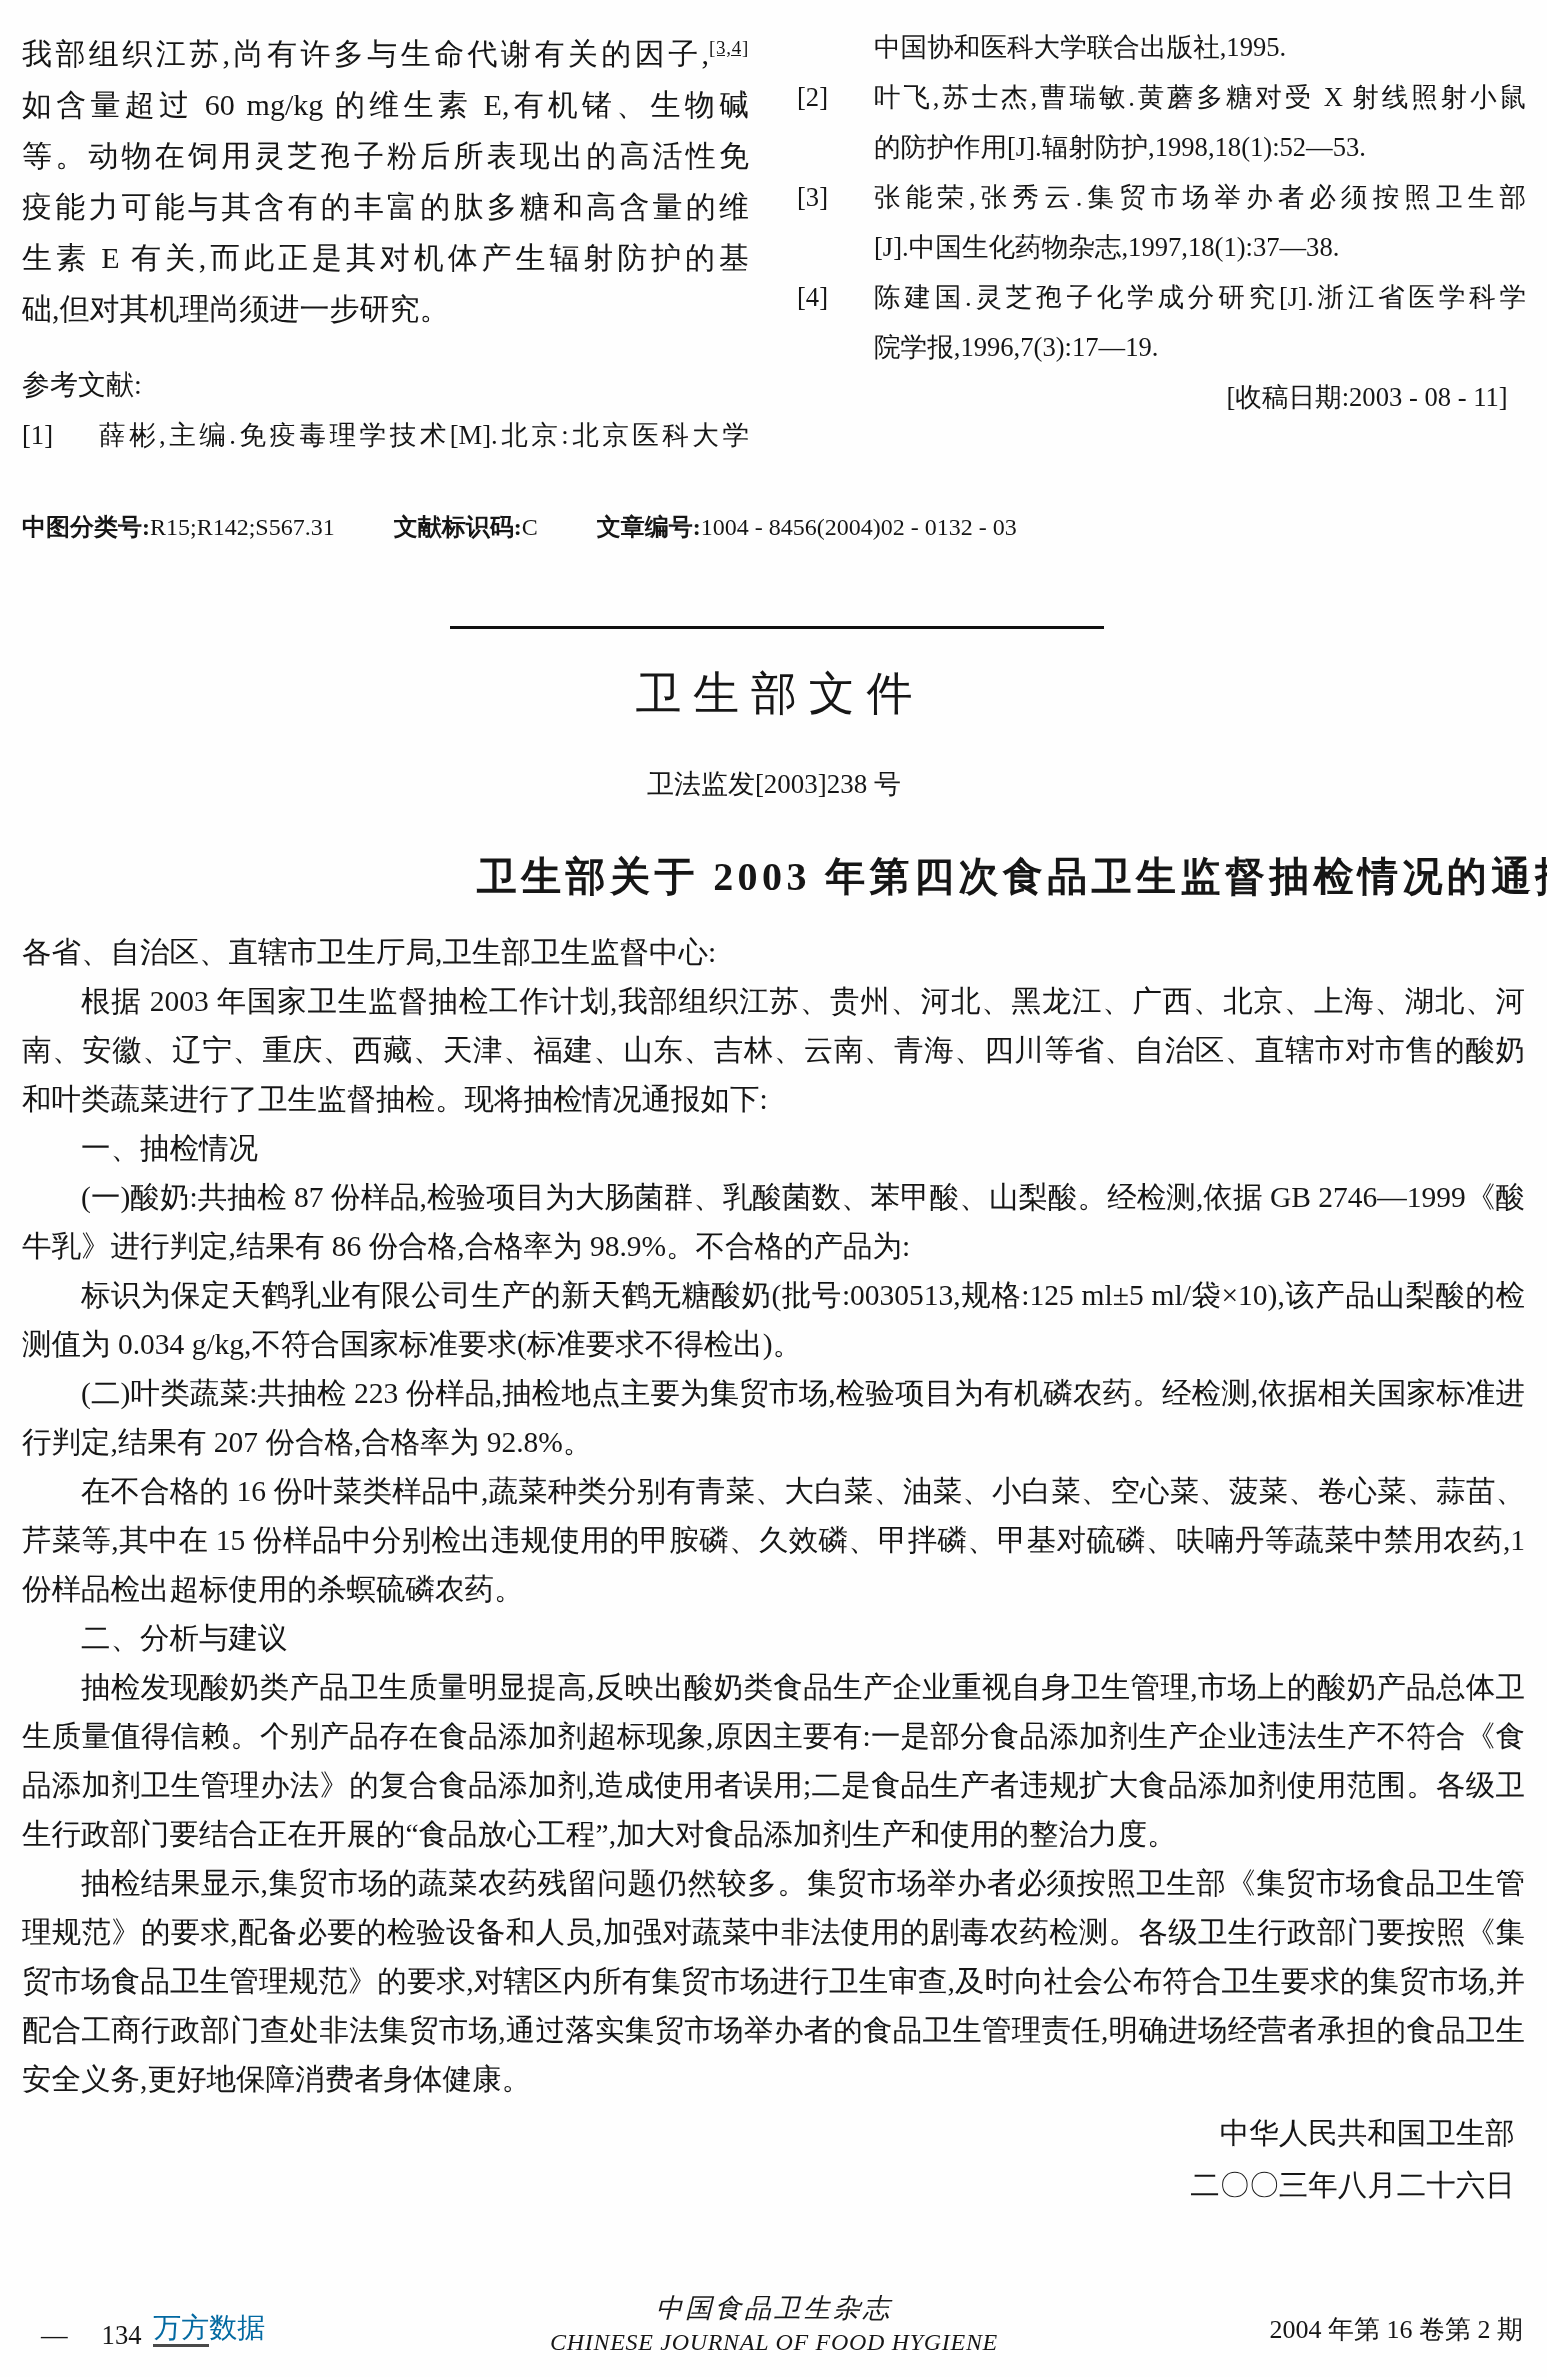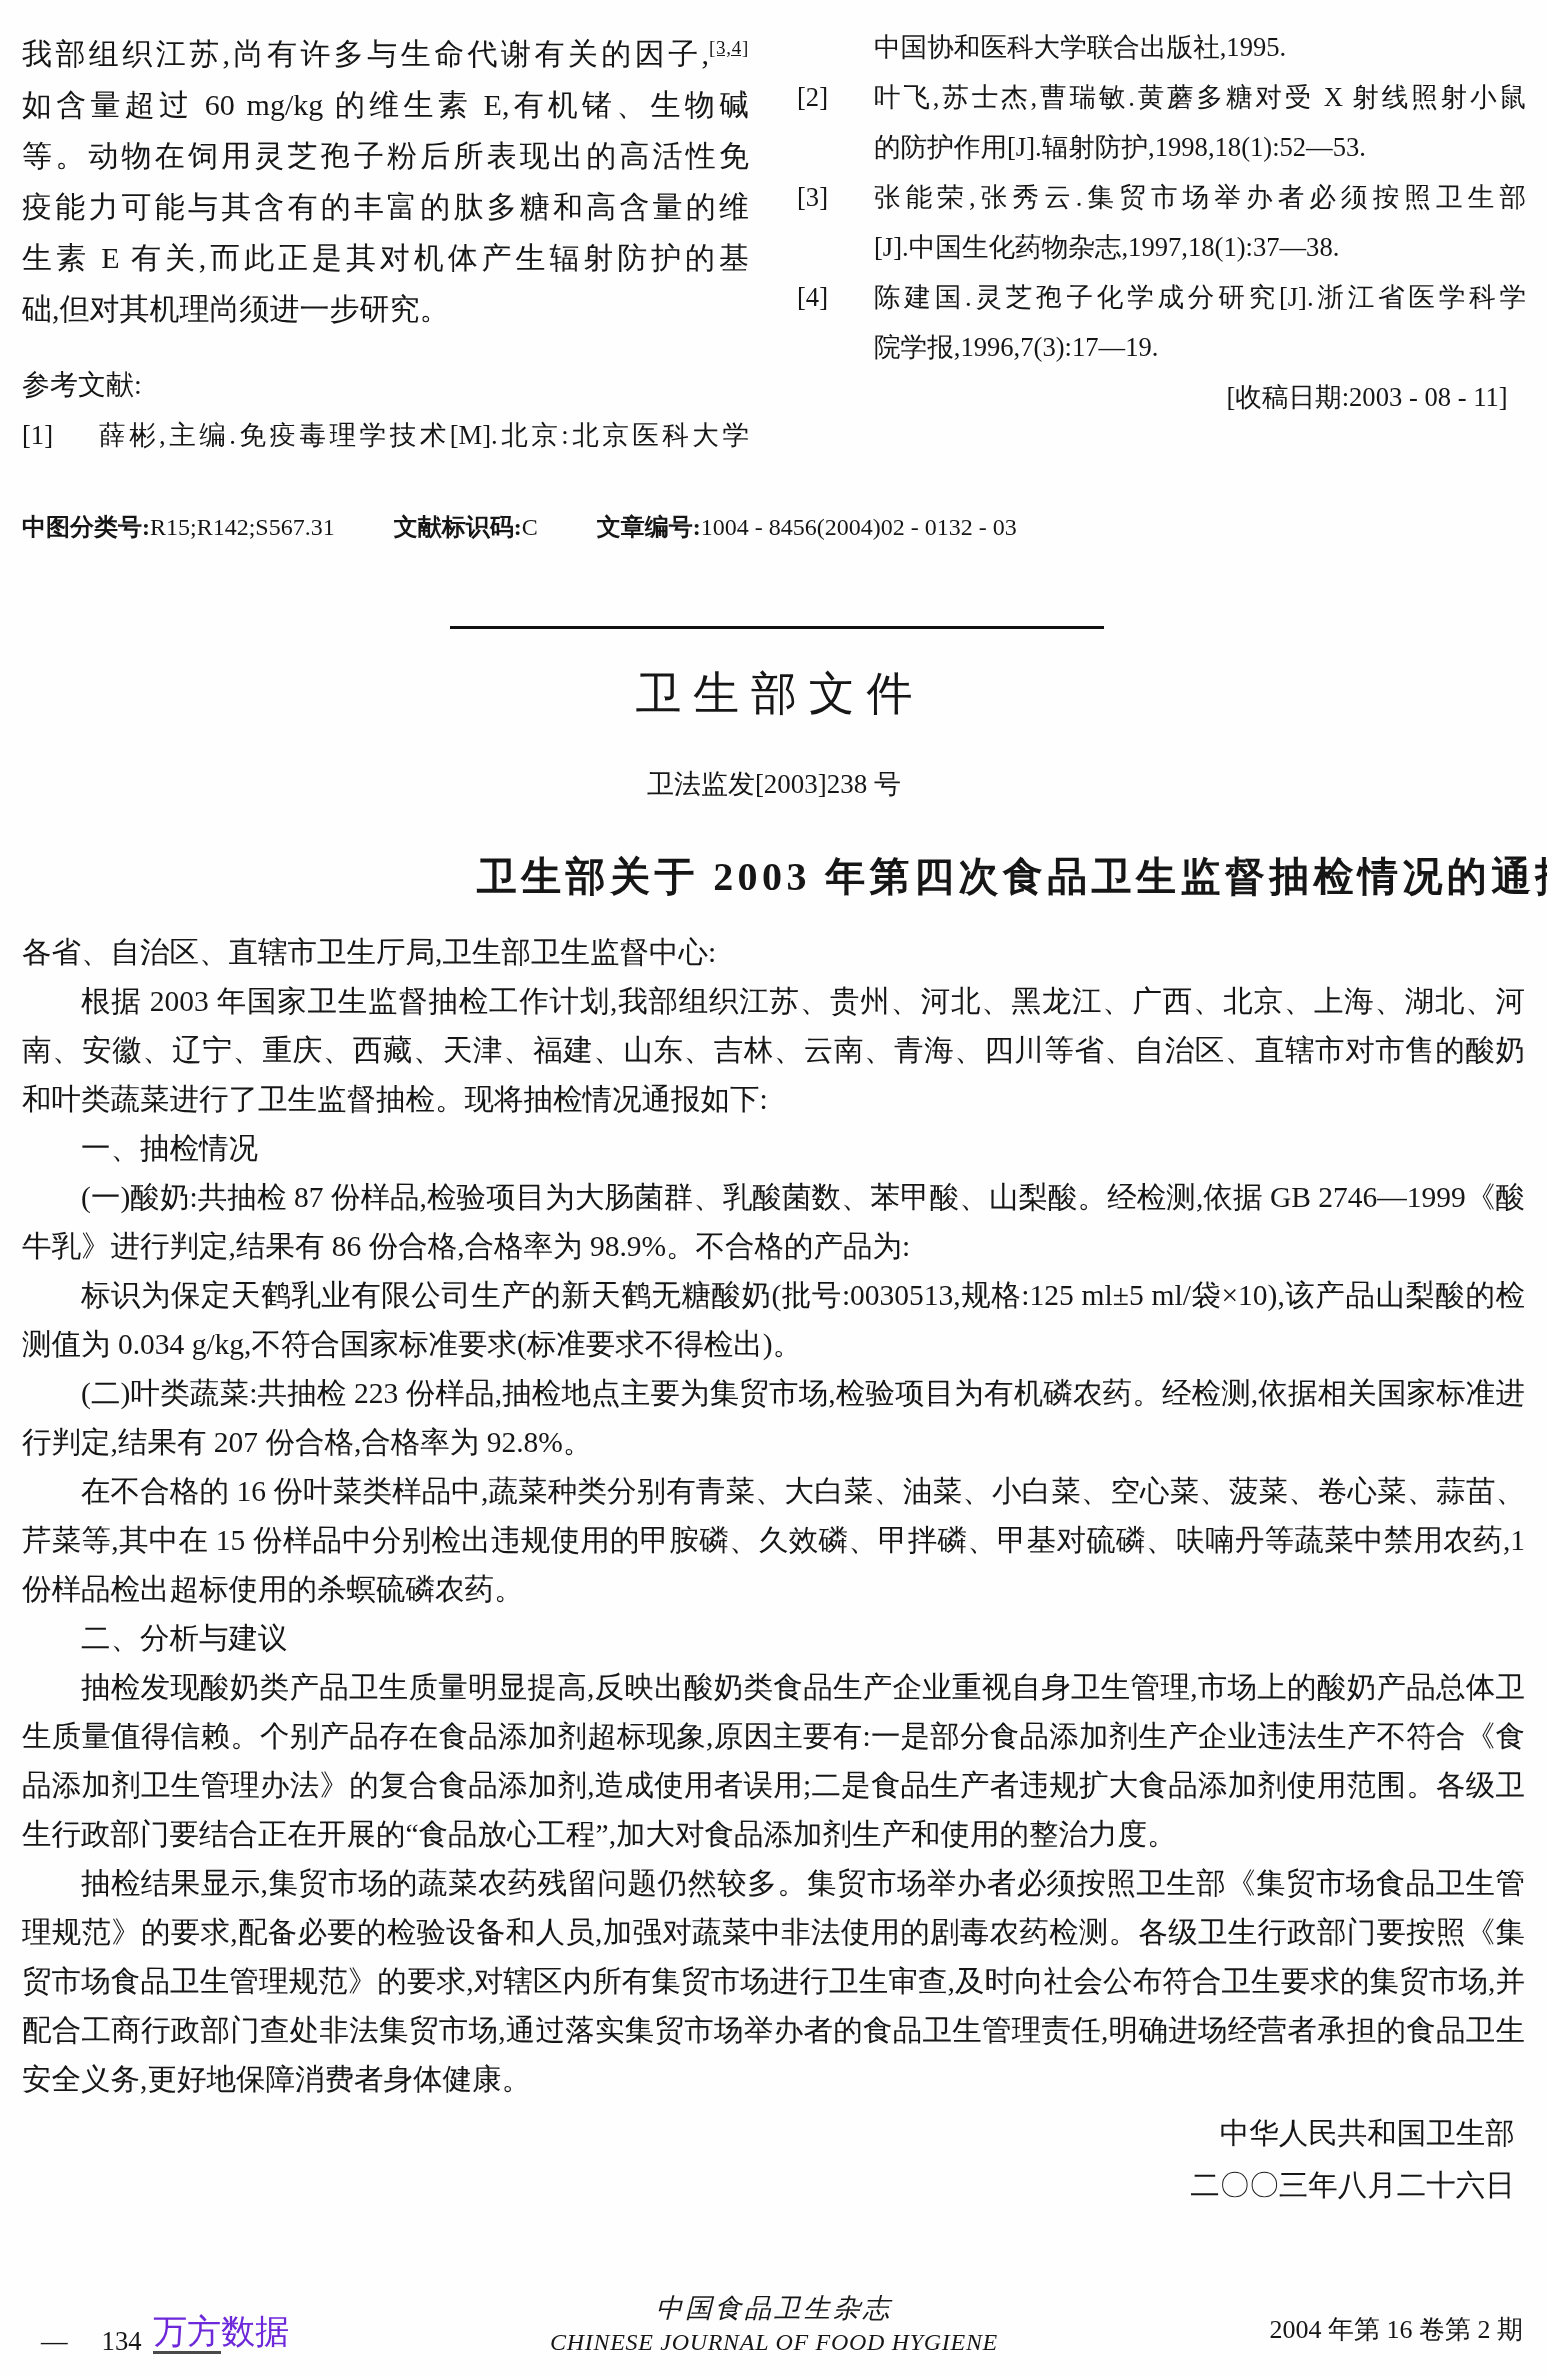--- a/index.html
+++ b/index.html
@@ -50,22 +50,22 @@
   .bp{ text-indent:2em; }
   .sign-block{ margin-top:3px; text-align:right; line-height:52px;
     padding-right:10.3px; }
 
   
   .footer{ position:absolute; left:0; top:2285px; width:1548px; height:81px; }
   .f-left{ position:absolute; left:41px; top:31px; font-size:26.6px;
     white-space:nowrap; }
   .f-dash{ display:inline-block; margin-right:34px; }
   .f-num{ display:inline-block; }
-  .wanfang{ display:inline-block; margin-left:11.8px; font-size:34px;
-    color:#6d28d9; position:relative; top:-7.4px;
+  .wanfang{ display:inline-block; margin-left:11.8px; font-size:28px;
+    color:#0369a1; position:relative; top:-7.4px;
     font-family:"Liberation Sans","DejaVu Sans",sans-serif; }
   .wf-ul{ border-bottom:3px solid #4a4a4a; padding-bottom:1.5px; }
   .f-center{ position:absolute; left:0; top:5.9px; width:100%; text-align:center;font-style:italic; }
   .f-cn{ font-size:26.6px; letter-spacing:3px; line-height:34px; }
   .f-en{ font-size:24px; letter-spacing:0.7px; line-height:34px; }
   .f-right{ position:absolute; right:25px; top:26.6px; font-size:26px;
     white-space:nowrap; }
 </style>
 </head>
 <body>

